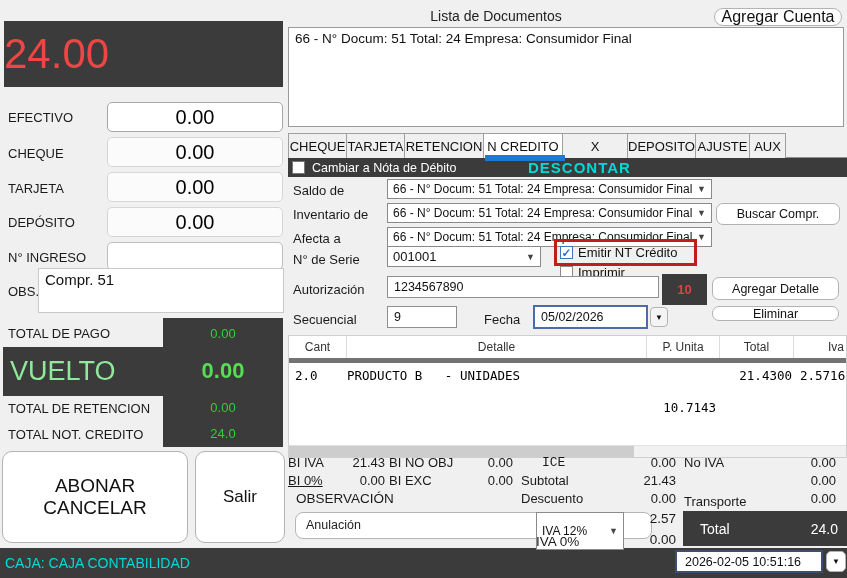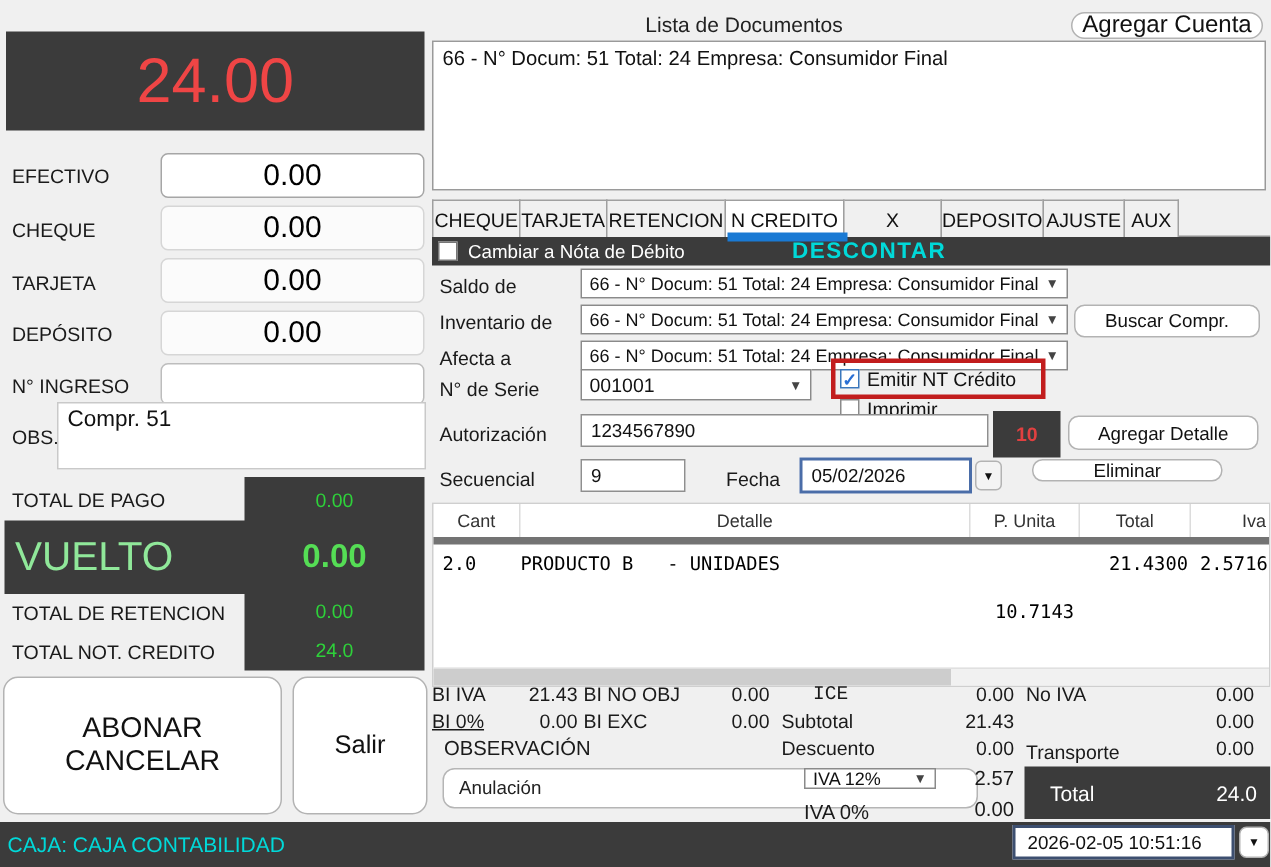--- a/index.html
+++ b/index.html
@@ -35,21 +35,21 @@
     border-right:1px solid #dcdcdc; }
   .mono { font-family:"DejaVu Sans Mono", monospace; font-size:12.5px; color:#000; white-space:pre; }
   .sumlbl { position:absolute; font-size:13px; color:#1a1a1a; white-space:nowrap; }
   .sumval { position:absolute; font-size:13px; color:#1a1a1a; text-align:right; }
 </style>
 </head>
 <body>
 
 <div id="app">
 
-  <div class="abs dark" style="left:4px; top:21px; width:279px; height:66px; display:flex; align-items:center; justify-content:center;">
+  <div class="abs dark" style="left:4px; top:21px; width:279px; height:66px; display:flex; align-items:center; justify-content:flex-start;">
     <span style="font-size:42px; color:#ef4545;">24.00</span>
   </div>
 
   <div class="abs lbl" style="left:8px; top:110px;">EFECTIVO</div>
   <input class="pay-input" style="top: 102px; border-color: rgb(166, 166, 166);" value="0.00">
 
   <div class="abs lbl" style="left:8px; top:146px;">CHEQUE</div>
   <input class="pay-input" style="top: 137px; background: rgb(251, 251, 251); border-color: rgb(214, 214, 214);" value="0.00">
 
   <div class="abs lbl" style="left:8px; top:181px;">TARJETA</div>
@@ -163,21 +163,21 @@
     <span>Agregar Detalle</span>
   </div>
 
   <div class="abs lbl" style="left:293px; top:312px;">Secuencial</div>
   <input class="abs field" style="left: 387px; top: 306px; width: 70px; height: 22px;" value="9">
   <div class="abs lbl" style="left:484px; top:312px;">Fecha</div>
   <input class="abs field" style="left: 533px; top: 305px; width: 115px; height: 24px; border: 2px solid rgb(74, 109, 168);" value="05/02/2026">
   <div class="btn" style="left:650px; top:307px; width:18px; height:20px; border-radius:4px; font-size:8px; background:#f4f4f4;">
     <span>▼</span>
   </div>
-  <div class="btn" style="left:688px; top:306px; width:127px; height:15px; border-radius:7px; font-size:12.5px;">
+  <div class="btn" style="left:712px; top:306px; width:127px; height:15px; border-radius:7px; font-size:12.5px;">
     <span>Eliminar</span>
   </div>
 
   <div class="abs" style="left:288px; top:335px; width:559px; height:123px; background:#fff; border:1px solid #cfcfcf;">
     <div style="display:flex; border-bottom:5px solid #737373;">
       <div class="hdrcell" style="width:58px;">Cant</div>
       <div class="hdrcell" style="width:300px;">Detalle</div>
       <div class="hdrcell" style="width:73px;">P. Unita</div>
       <div class="hdrcell" style="width:74px;">Total</div>
       <div class="hdrcell" style="flex:1; border-right:none; text-align:right; padding-right:2px; overflow:hidden;">Iva</div>
@@ -212,21 +212,21 @@
   <div class="sumval" style="left:756px; top:473px; width:80px;">0.00</div>
 
   <div class="sumlbl" style="left:296px; top:491px; font-size:13.5px;">OBSERVACIÓN</div>
   <div class="sumlbl" style="left:521px; top:491px;">Descuento</div>
   <div class="sumval" style="left:596px; top:491px; width:80px;">0.00</div>
   <div class="sumlbl" style="left:684px; top:494px;">Transporte</div>
   <div class="sumval" style="left:756px; top:491px; width:80px;">0.00</div>
 
   <div class="abs" style="left:295px; top:512px; width:357px; height:27px; background:#fff; border:1px solid #b5b5b5; border-radius:8px; font-size:12.5px; color:#222; padding:5px 10px;">Anulación</div>
 
-  <div class="combo" style="left:536px; top:512px; width:88px; height:14px;">
+  <div class="combo" style="left:536px; top:512px; width:88px; height:38px;">
     <span>IVA 12%</span>
     <span class="caret">▼</span>
   </div>
   <div class="sumval" style="left:596px; top:511px; width:80px; font-size:13.5px;">2.57</div>
   <div class="sumlbl" style="left:536px; top:534px; font-size:13.5px;">IVA 0%</div>
   <div class="sumval" style="left:596px; top:532px; width:80px; font-size:13.5px;">0.00</div>
 
   <div class="abs dark" style="left:683px; top:511px; width:164px; height:35px;">
     <span style="position:absolute; left:17px; top:10px; font-size:14px; color:#fff;">Total</span>
     <span style="position:absolute; right:9px; top:10px; font-size:14px; color:#fff;">24.0</span>

